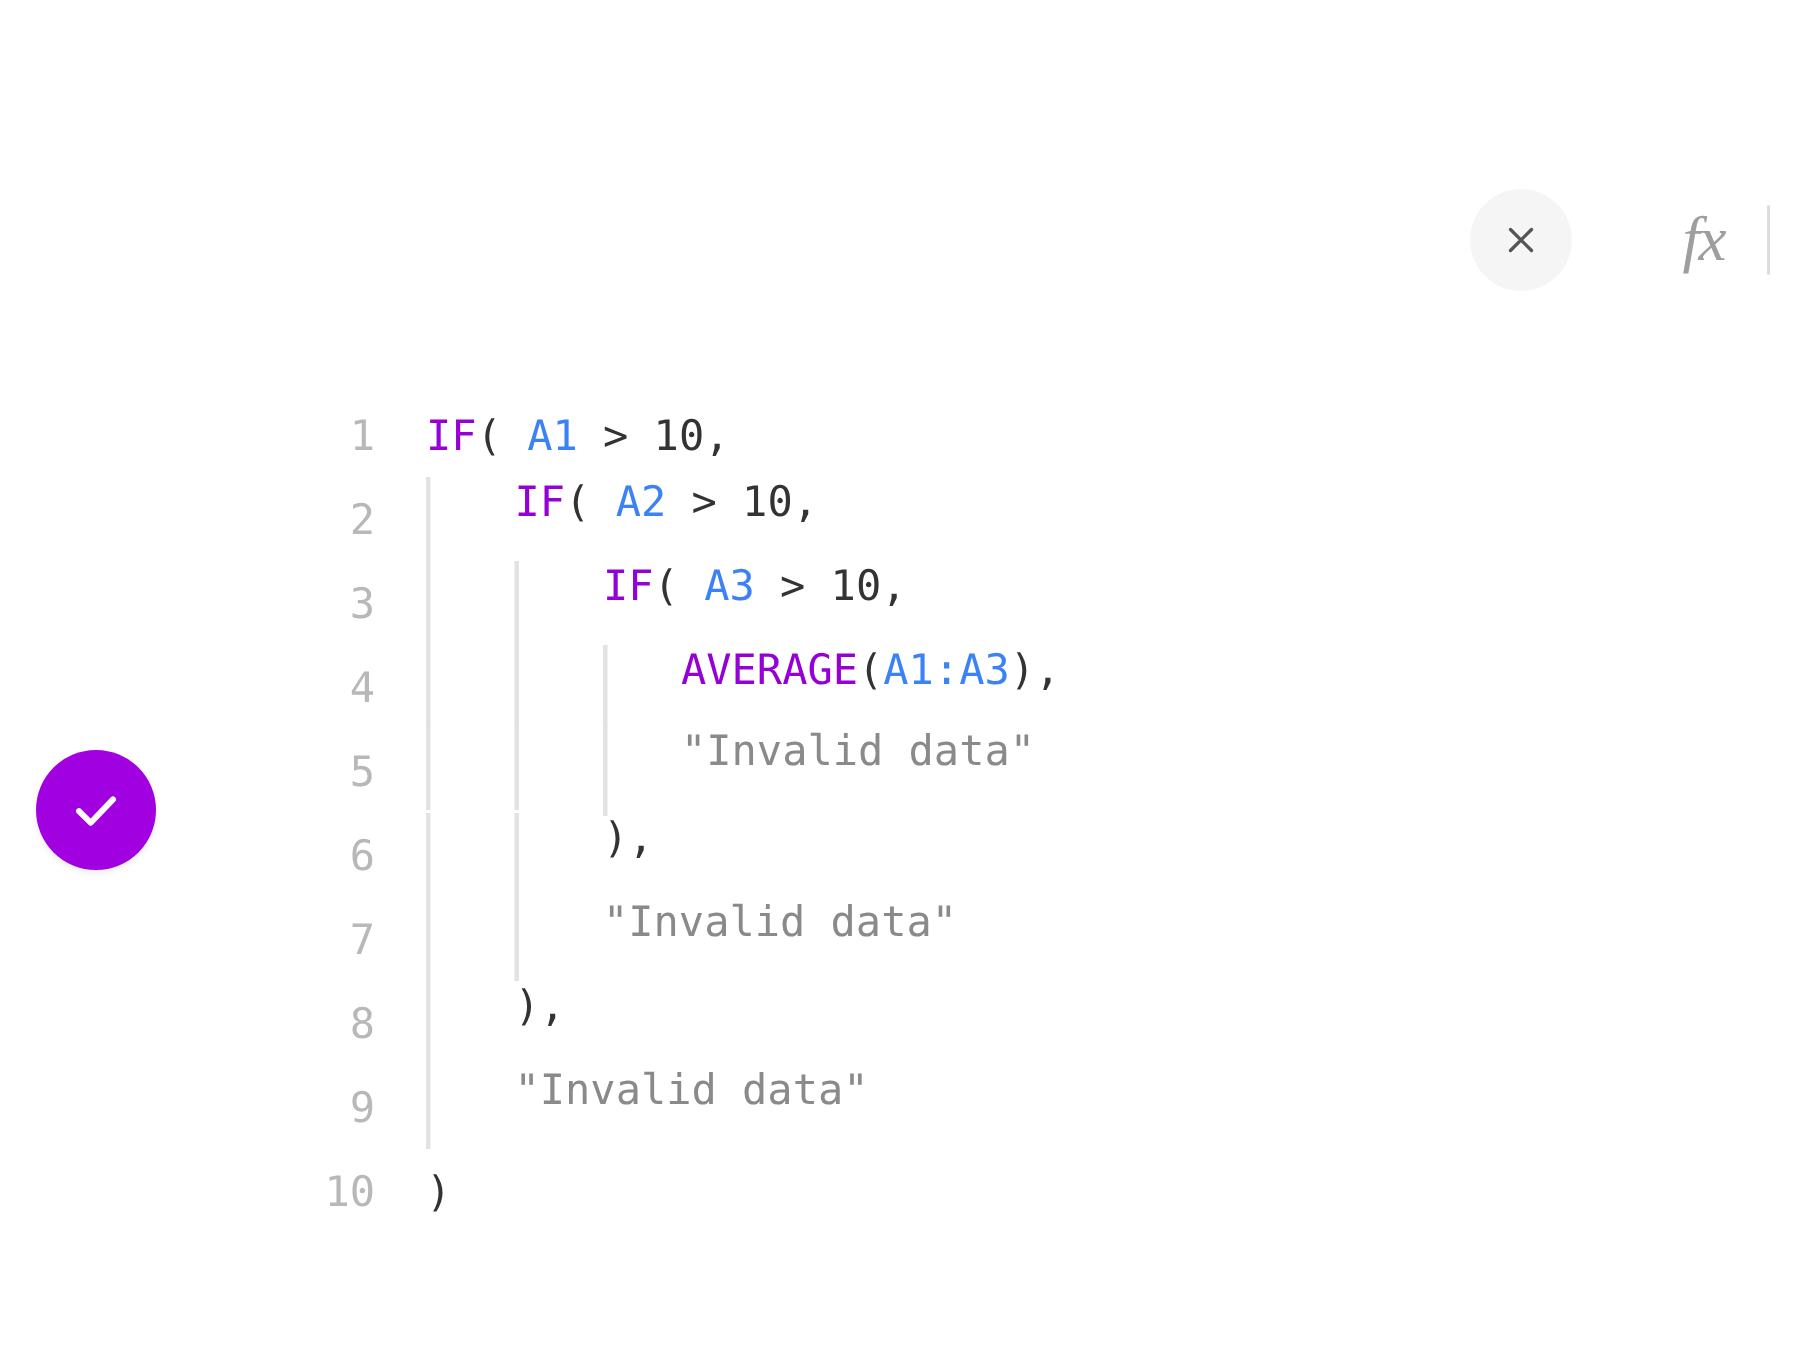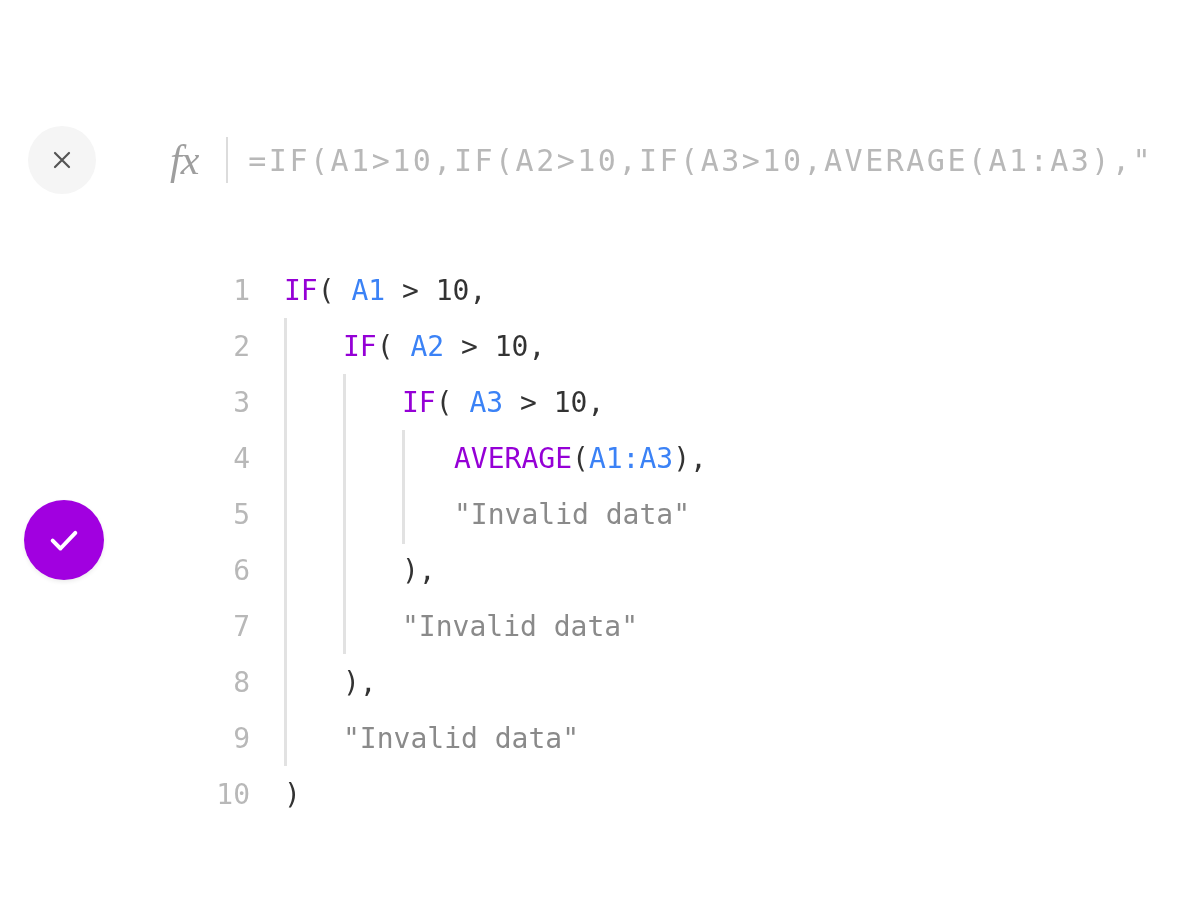--- a/index.html
+++ b/index.html
@@ -81,21 +81,21 @@
     color: #b8b8b8;
     font-size: 28px;
     padding-right: 0;
   }
   .gutter {
     width: 34px;
     flex-shrink: 0;
   }
   .code-content {
     display: flex;
-    align-items: center;
+    align-items: flex-start;
     white-space: pre;
     color: #333333;
     position: relative;
   }
   .guide {
     display: inline-block;
     width: 3px;
     height: 56px;
     background: #e2e2e2;
     vertical-align: middle;
@@ -133,21 +133,20 @@
 <body>
 
 <div class="topbar">
   <div class="close-btn">
     <svg viewBox="0 0 24 24">
       <path d="M5 5 L19 19 M19 5 L5 19" stroke="#555" stroke-width="2.2" stroke-linecap="round" fill="none"></path>
     </svg>
   </div>
   <div class="fx">fx</div>
   <div class="vbar"></div>
-  <div class="formula-input">=IF(A1&gt;10,IF(A2&gt;10,IF(A3&gt;10,AVERAGE(A1:A3),"</div>
 </div>
 
 <div class="accept-btn">
   <svg viewBox="0 0 24 24">
     <path d="M4 12.5 L9.5 18 L20 7" stroke="#ffffff" stroke-width="2.8" stroke-linecap="round" stroke-linejoin="round" fill="none"></path>
   </svg>
 </div>
 
 <div class="code-area">
 

